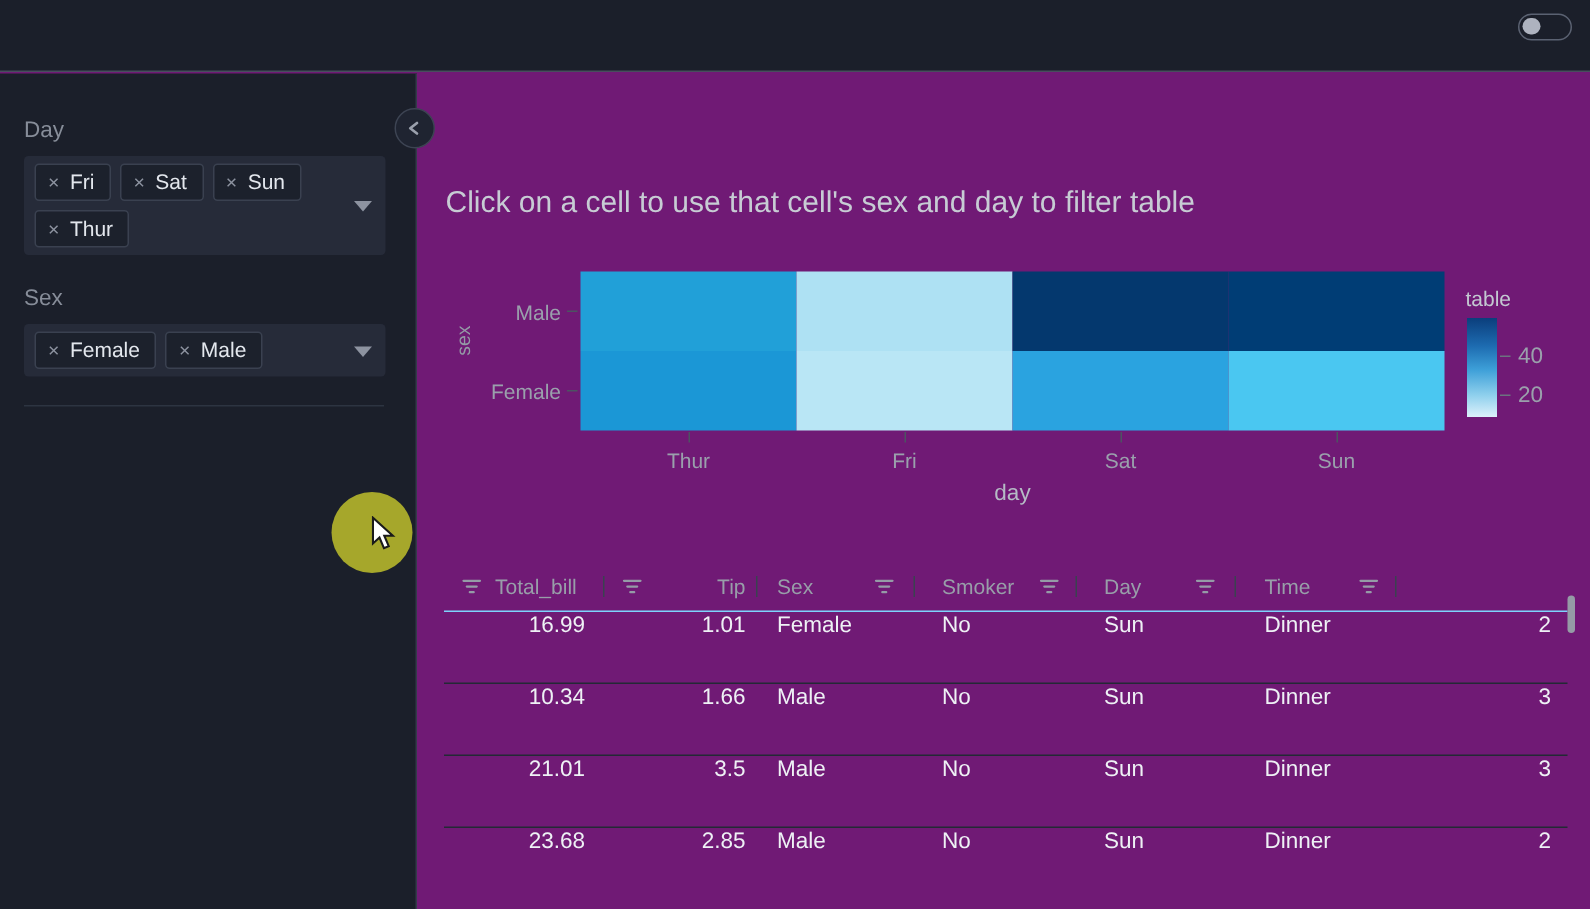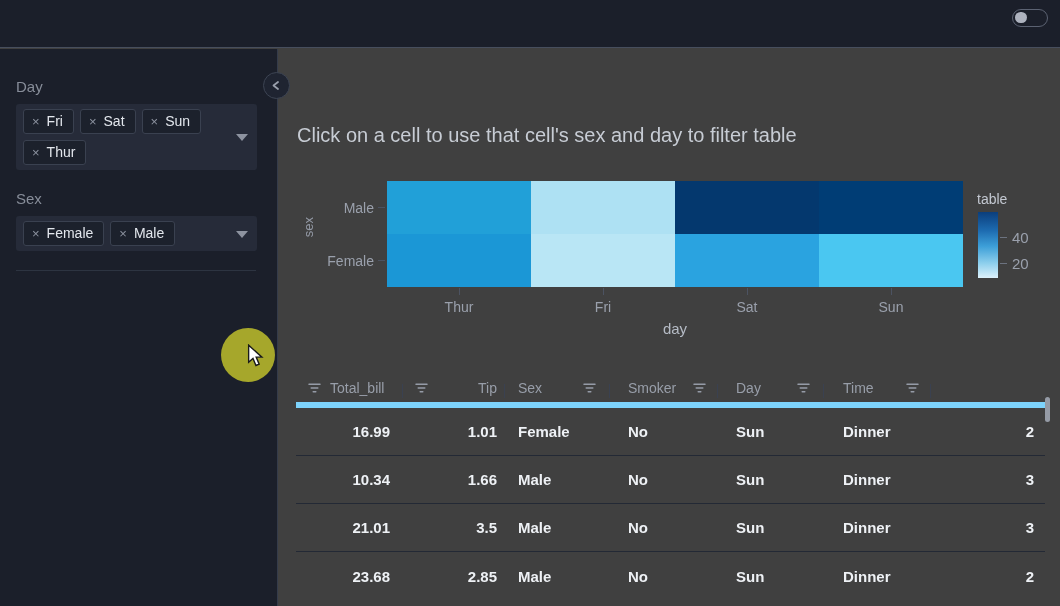--- a/index.html
+++ b/index.html
@@ -1,18 +1,18 @@
 <!DOCTYPE html>
 <html><head>
 <meta charset="utf-8">
 <style>
   * { margin:0; padding:0; box-sizing:border-box; }
   html,body { width:1060px; height:606px; }
   body { font-family:"Liberation Sans", sans-serif; background:#161a23; overflow:hidden; }
-  #page { position:relative; width:1060px; height:606px; background:#404040; }
+  #page { position:relative; width:1060px; height:606px; background:#701a75; }
 
   
   .topbar { position:absolute; left:0; top:0; width:1060px; height:48px; background:#1b1f2a; border-bottom:1px solid #474e5d; }
   .toggle { position:absolute; right:12px; top:9px; width:36px; height:18px; border:1.5px solid #5b6272; border-radius:10px; background:transparent; cursor:pointer; }
   .toggle-knob { position:absolute; left:2px; top:1.6px; width:11.5px; height:11.5px; border-radius:50%; background:#aeb3bf; }
 
   
   .sidebar { position:absolute; left:0; top:49px; width:278px; height:557px; background:#1b1f2a; border-right:1px solid #343b4a; }
   .field-label { position:absolute; left:16px; color:#878d99; font-size:15px; }
   .multiselect { position:absolute; left:16px; width:241px; background:#262b39; border-radius:3px; padding:2px 32px 2px 4px; display:flex; flex-wrap:wrap; align-content:flex-start; }
@@ -40,25 +40,25 @@
   .hm-xlabel { position:absolute; top:299px; width:80px; text-align:center; font-size:14px; color:#9aa0ac; }
   .hm-xaxis-title { position:absolute; left:635px; top:320px; width:80px; text-align:center; font-size:15px; color:#b5bbc5; }
   .cb-title { position:absolute; left:977px; top:191px; font-size:14px; color:#c3c8d1; }
   .cb-bar { position:absolute; left:978px; top:212px; width:20px; height:66px;
             background:linear-gradient(180deg,#0b3e7c 0%,#1d6bb0 28%,#3d9fd8 52%,#8fd0ed 78%,#ddf1fb 100%); }
   .cb-tick { position:absolute; left:1000px; width:7px; height:1px; background:#6c7380; }
   .cb-tick-label { position:absolute; left:1012px; font-size:15px; color:#9aa0ac; }
 
   
   .table { position:absolute; left:296px; top:374px; width:749px; }
-  .thead { display:flex; height:34px; border-bottom:6px solid #7dd3fc; color:#989ea9; font-size:14px; }
+  .thead { display:flex; height:34px; border-bottom:1px solid #7dd3fc; color:#989ea9; font-size:14px; }
   .th { position:relative; display:flex; align-items:center; height:100%; }
   .th .hsep { position:absolute; right:0; top:10px; width:1px; height:14px; background:#3a4150; }
-  .trow { display:flex; height:48px; align-items:center; border-bottom:1px solid #232935;
-          color:#eef1f5; font-size:15px; font-weight:700; cursor:pointer; }
+  .trow { display:flex; height:48px; align-items:flex-start; border-bottom:1px solid #232935;
+          color:#eef1f5; font-size:15px; font-weight:400; cursor:pointer; }
   .td { display:block; }
   
   .c0 { width:107px; } .c1 { width:102px; } .c2 { width:105px; } .c3 { width:108px; }
   .c4 { width:106px; } .c5 { width:107px; } .c6 { width:114px; }
   .th.c0 { justify-content:flex-start; padding-left:12px; gap:9px; }
   .th.c1 { justify-content:space-between; padding:0 8px 0 12px; }
   .th.c2 { justify-content:space-between; padding:0 14px 0 13px; }
   .th.c3 { justify-content:space-between; padding:0 12px 0 18px;gap:16px; }
   .th.c4 { justify-content:space-between; padding:0 14px 0 18px; }
   .th.c5 { justify-content:space-between; padding:0 16px 0 19px;gap:32px; }

